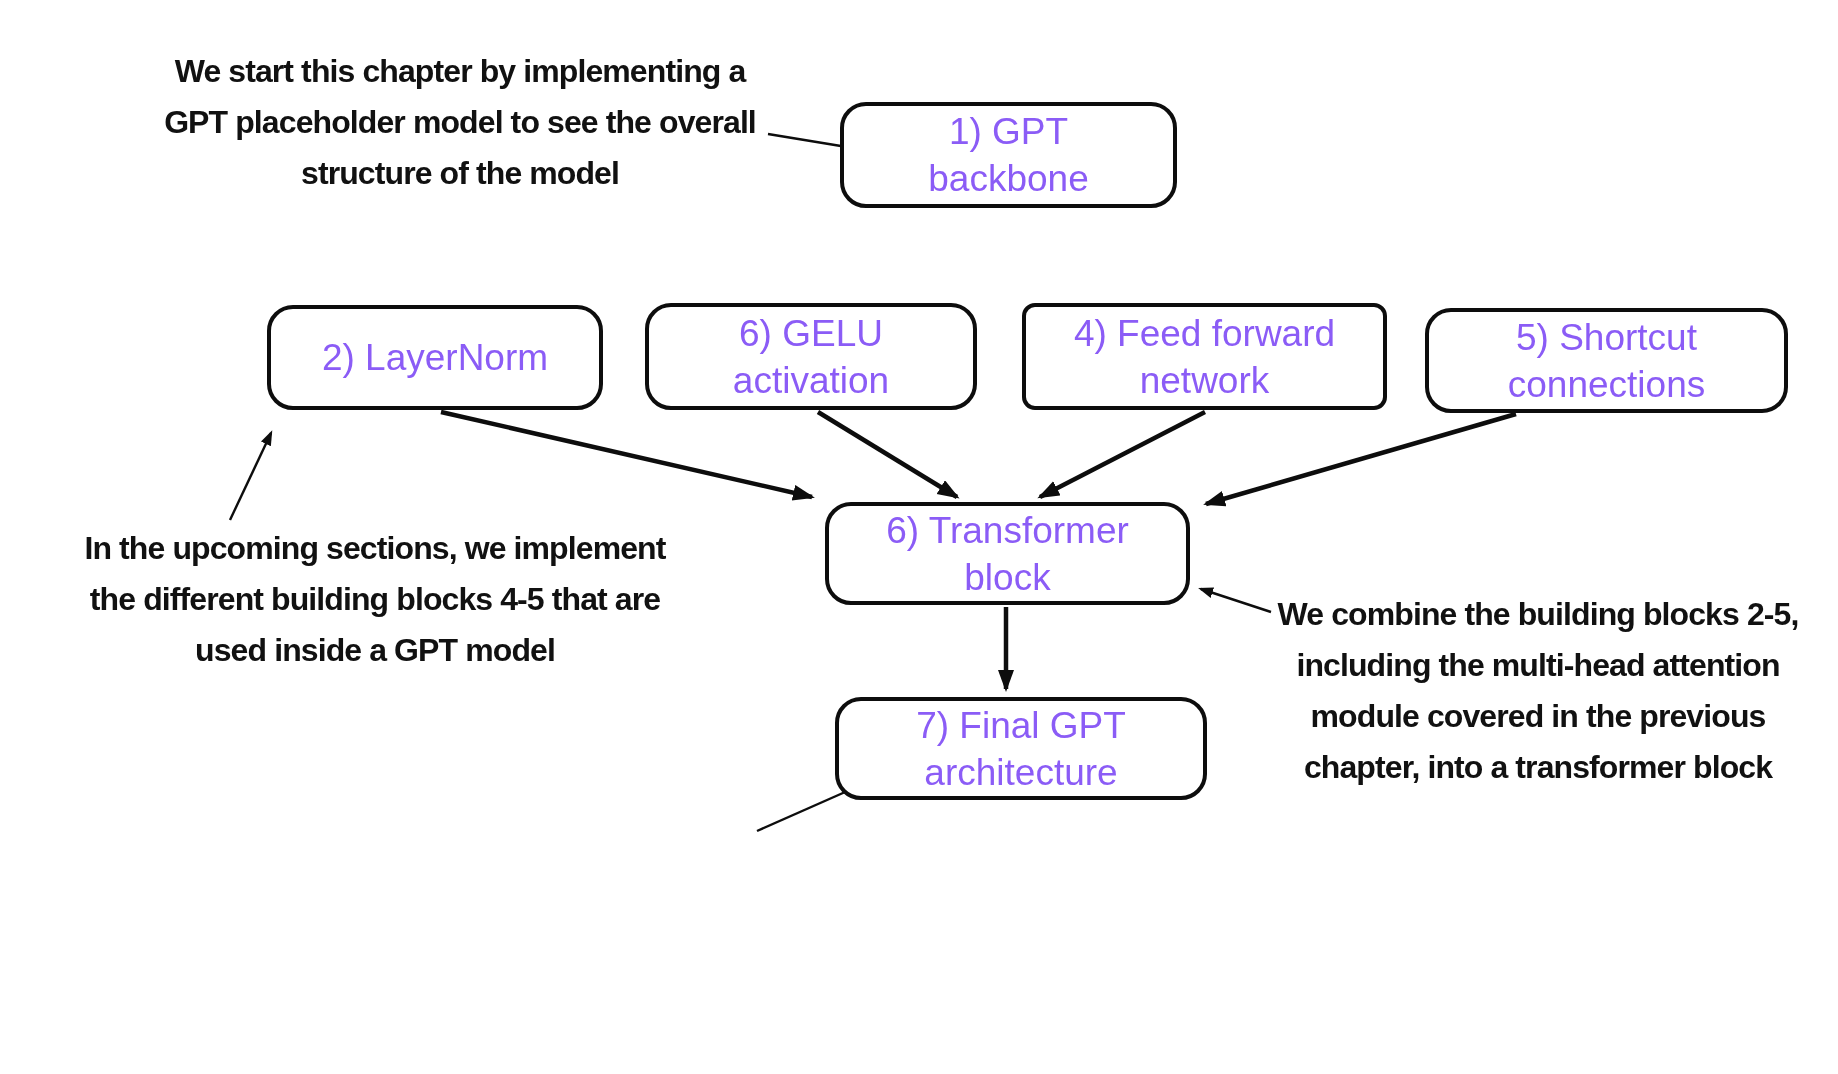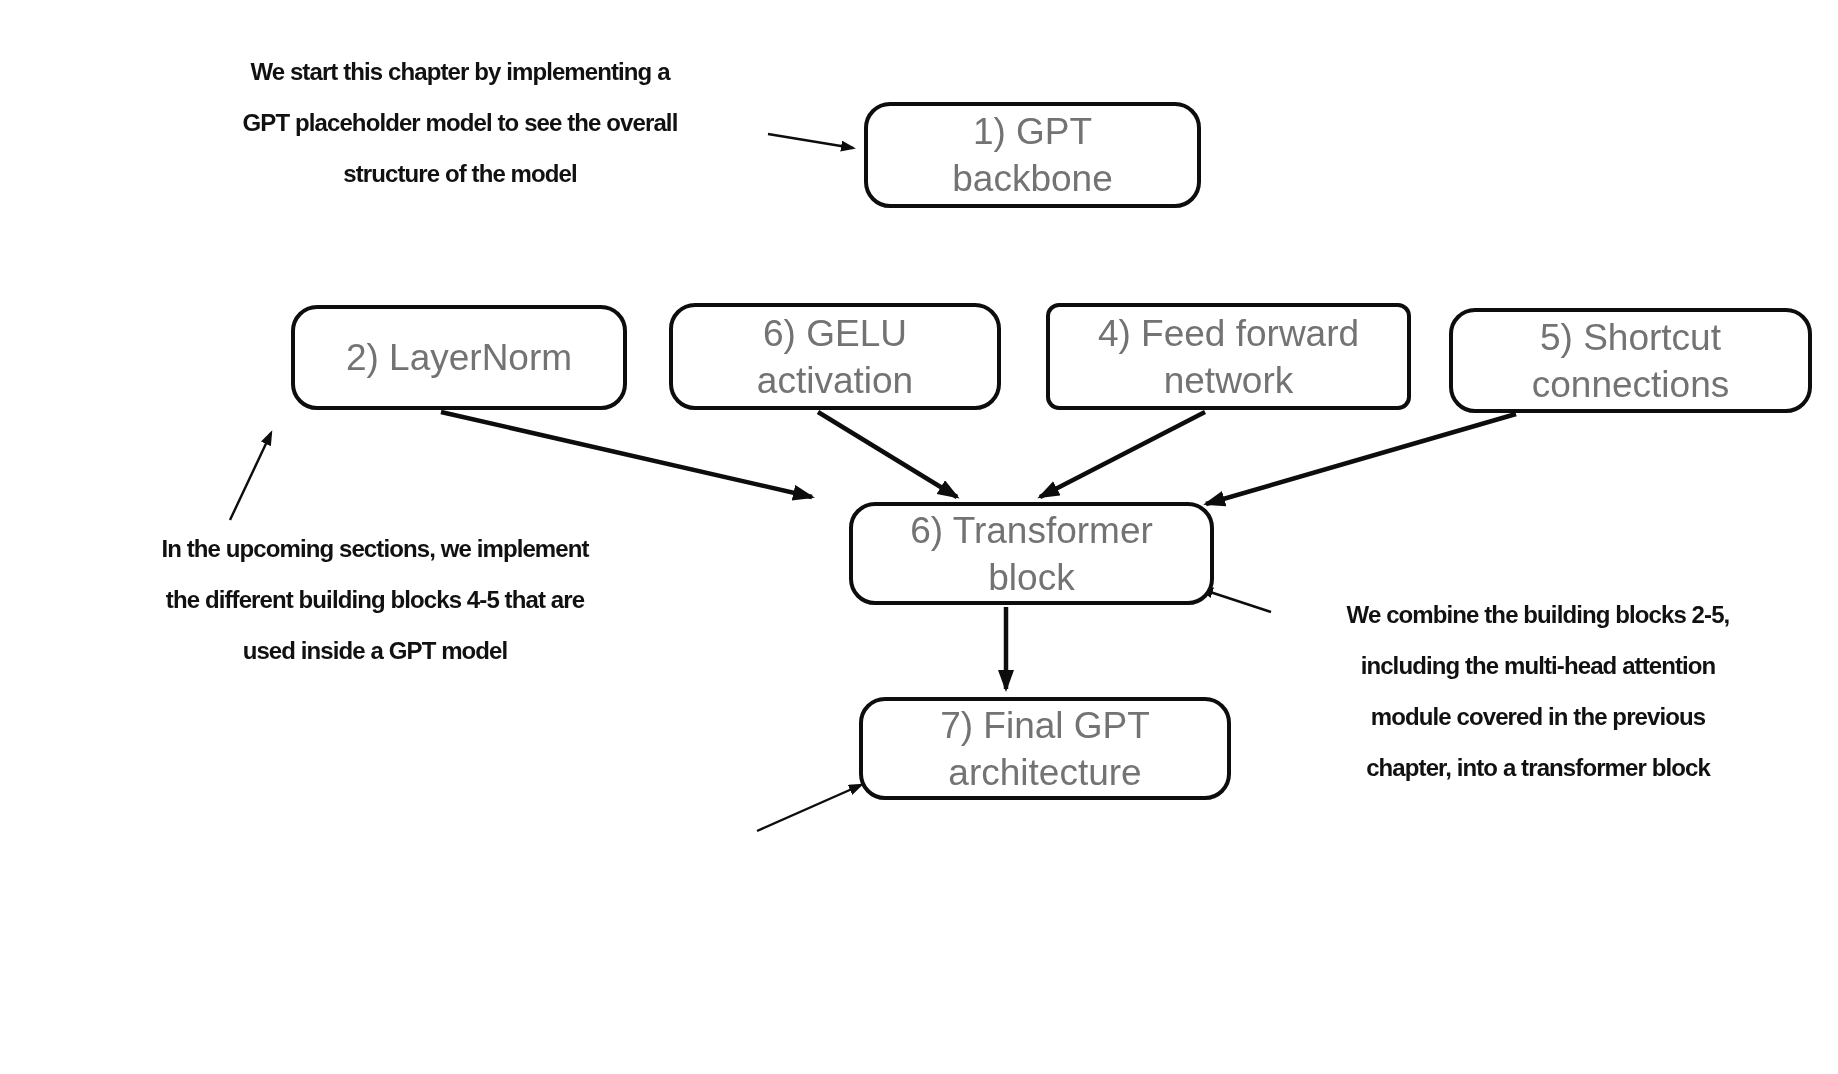--- a/index.html
+++ b/index.html
@@ -28,28 +28,27 @@
     border: 4px solid #0d0d0d;
     border-radius: 26px;
     background: #ffffff;
     display: flex;
     align-items: center;
     justify-content: center;
     text-align: center;
     font-size: 37px;
     line-height: 47px;
     white-space: pre-line;
-    color: #737373;
-    margin-left: 24px;
+    color: #8b5cf6;
   }
   .note {
     position: absolute;
     text-align: center;
     font-weight: bold;
-    font-size: 24px;
+    font-size: 32px;
     line-height: 51px;
     letter-spacing: -0.9px;
     white-space: pre-line;
     color: #111111;
   }
 </style>
 </head>
 <body>
 
 <div class="canvas">

